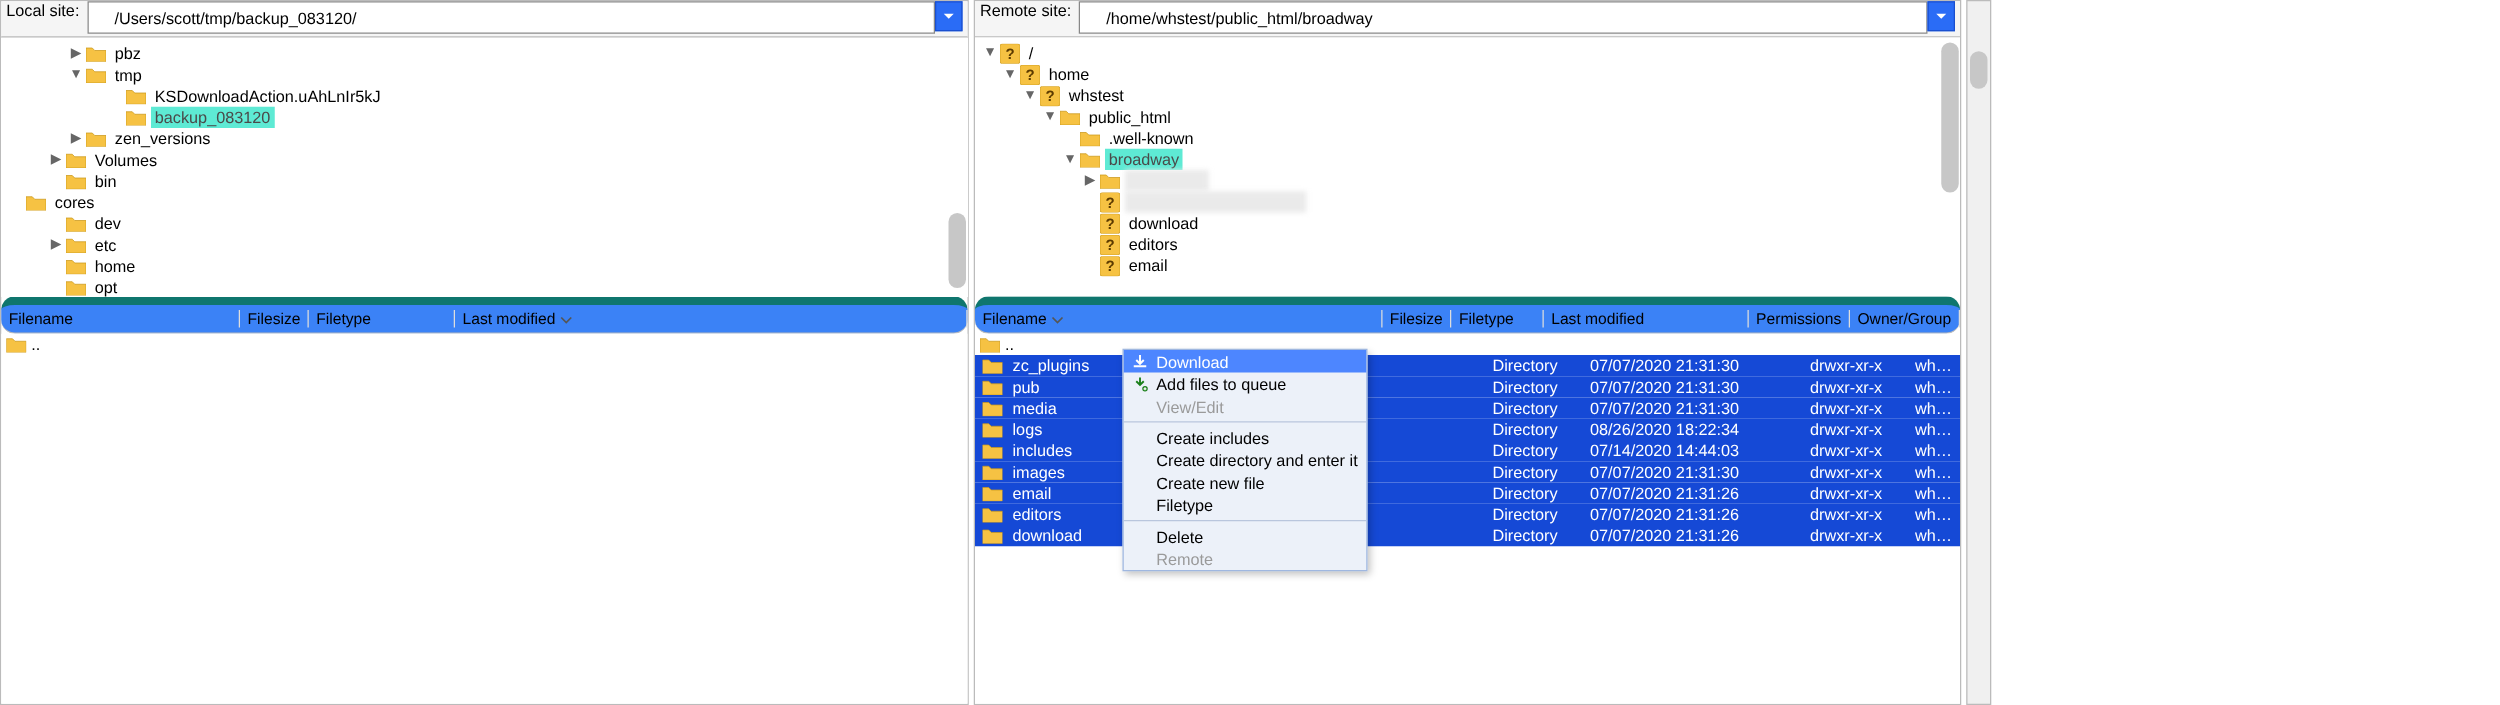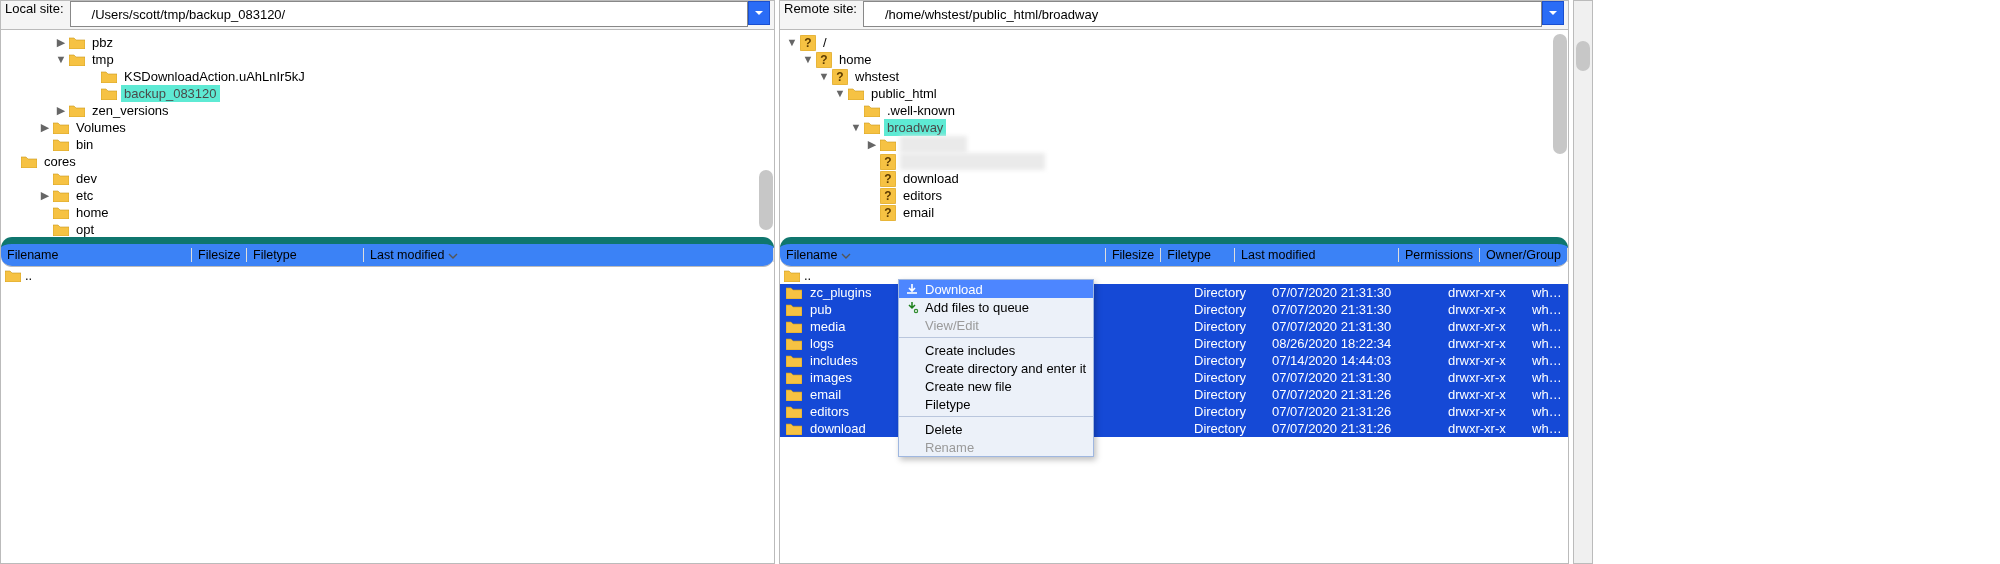--- a/index.html
+++ b/index.html
@@ -519,21 +519,21 @@
             <span>Create new file</span>
           </div>
         <div class="mitem">
             <span>Filetype</span>
           </div>
         <div class="sep"></div>
         <div class="mitem">
             <span>Delete</span>
           </div>
         <div class="mitem dis">
-            <span>Rename</span>
+            <span>Remote</span>
           </div>
       </div>
       </div>
   </div>
 
   <div style="width:18px;background:#f0f0f0;border:1px solid #bbb;margin-left:4px;position:relative;">
     <div style="position:absolute;left:2px;right:2px;top:40px;height:30px;background:#c7c7c7;border-radius:7px;"></div>
   </div>
 </div>
 

